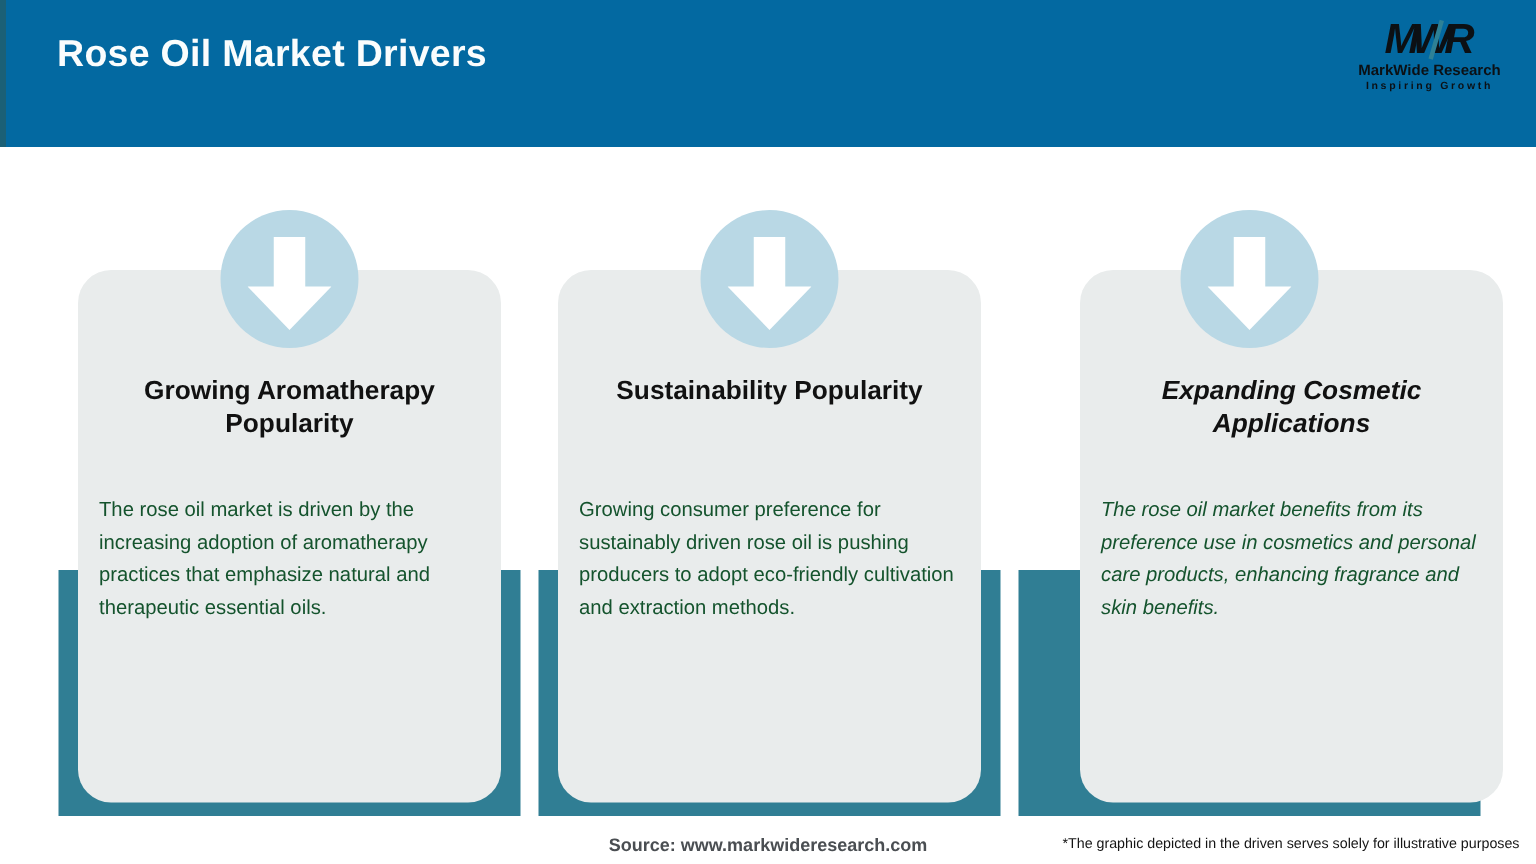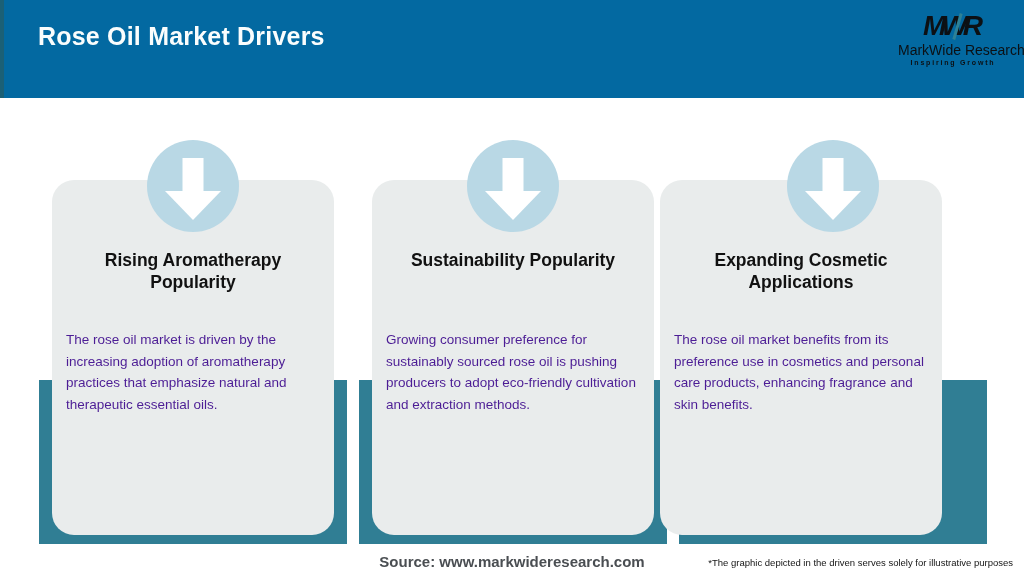--- a/index.html
+++ b/index.html
@@ -34,65 +34,65 @@
   .logo-mwr {
     font-size:28px; line-height:36px; font-weight:800; font-style:italic;
     letter-spacing:-5px; color:#0C1014; position:relative; display:inline-block;
     padding-right:5px;
     text-align:right;
   }
   .logo-slash {
     position:absolute; left:33px; top:5px; width:3px; height:27px;
     background:#2E8196; transform:rotate(16deg);
   }
-  .logo-name  { font-size:14px; font-weight:normal; margin-top:-2px; white-space:nowrap; }
+  .logo-name  { font-size:10px; font-weight:bold; margin-top:-2px; white-space:nowrap; }
   .logo-tagline { font-size:7px; font-weight:bold; letter-spacing:1.8px; margin-top:1px; white-space:nowrap; }
 
   
   .band {
     position:absolute; top:380px; height:164px; width:308px;
     background:#307E94;
   }
   .band-1 { left:39px; }
   .band-2 { left:359px; }
   .band-3 { left:679px; }
 
   
   .card {
     position:absolute; top:180px; width:282px; height:355px;
     background:#E9ECEC; border-radius:22px;
   }
   .card-1 { left:52px; }
   .card-2 { left:372px; }
-  .card-3 { left:660px; }
+  .card-3 { left:720px;font-style:italic; }
 
   .card-title {
     position:absolute; top:70px; left:25px; right:25px;
     font-size:17.5px; line-height:21.5px; font-weight:bold;
     color:#111111; text-align:center;
   }
   .card-body {
     position:absolute; top:149px; left:14px; right:14px;
-    font-size:13.5px; line-height:21.5px; color:#4c1d95; text-align:left;
+    font-size:13.5px; line-height:21.5px; color:#14532d; text-align:left;
   }
 
   
   .circle {
     position:absolute; top:140px; width:92px; height:92px; border-radius:50%;
     background:#B9D8E5; display:flex; align-items:center; justify-content:center;
   }
   .circle-1 { left:147px; }
   .circle-2 { left:467px; }
   .circle-3 { left:787px; }
   .circle svg { display:block; margin-top:6px; }
 
   
   .source-text {
     position:absolute; left:0; bottom:6px; width:1024px; text-align:center;
-    font-size:15px; font-weight:bold; color:#4A4E52;
+    font-size:12px; font-weight:bold; color:#4A4E52;
   }
   .disclaimer-text {
     position:absolute; right:11px; bottom:8px;
     font-size:9.5px; color:#141414;
   }
 </style>
 </head>
 <body>
 
 <div class="stage">
@@ -108,26 +108,26 @@
       <div class="logo-name">MarkWide Research</div>
       <div class="logo-tagline">Inspiring Growth</div>
     </div>
   </div>
 
   <div class="band band-1"></div>
   <div class="band band-2"></div>
   <div class="band band-3"></div>
 
   <div class="card card-1">
-    <div class="card-title">Rising Aromatherapy Popularity</div>
+    <div class="card-title">Growing Aromatherapy Popularity</div>
     <div class="card-body">The rose oil market is driven by the increasing adoption of aromatherapy practices that emphasize natural and therapeutic essential oils.</div>
   </div>
   <div class="card card-2">
     <div class="card-title">Sustainability Popularity</div>
-    <div class="card-body">Growing consumer preference for sustainably sourced rose oil is pushing producers to adopt eco-friendly cultivation and extraction methods.</div>
+    <div class="card-body">Growing consumer preference for sustainably driven rose oil is pushing producers to adopt eco-friendly cultivation and extraction methods.</div>
   </div>
   <div class="card card-3">
     <div class="card-title">Expanding Cosmetic Applications</div>
     <div class="card-body">The rose oil market benefits from its preference use in cosmetics and personal care products, enhancing fragrance and skin benefits.</div>
   </div>
 
   <div class="circle circle-1">
     <svg width="56" height="62" viewBox="0 0 56 62">
         <rect x="17.5" y="0" width="21" height="35" fill="#ffffff"></rect>
         <polygon points="0,33 56,33 28,62" fill="#ffffff"></polygon>

